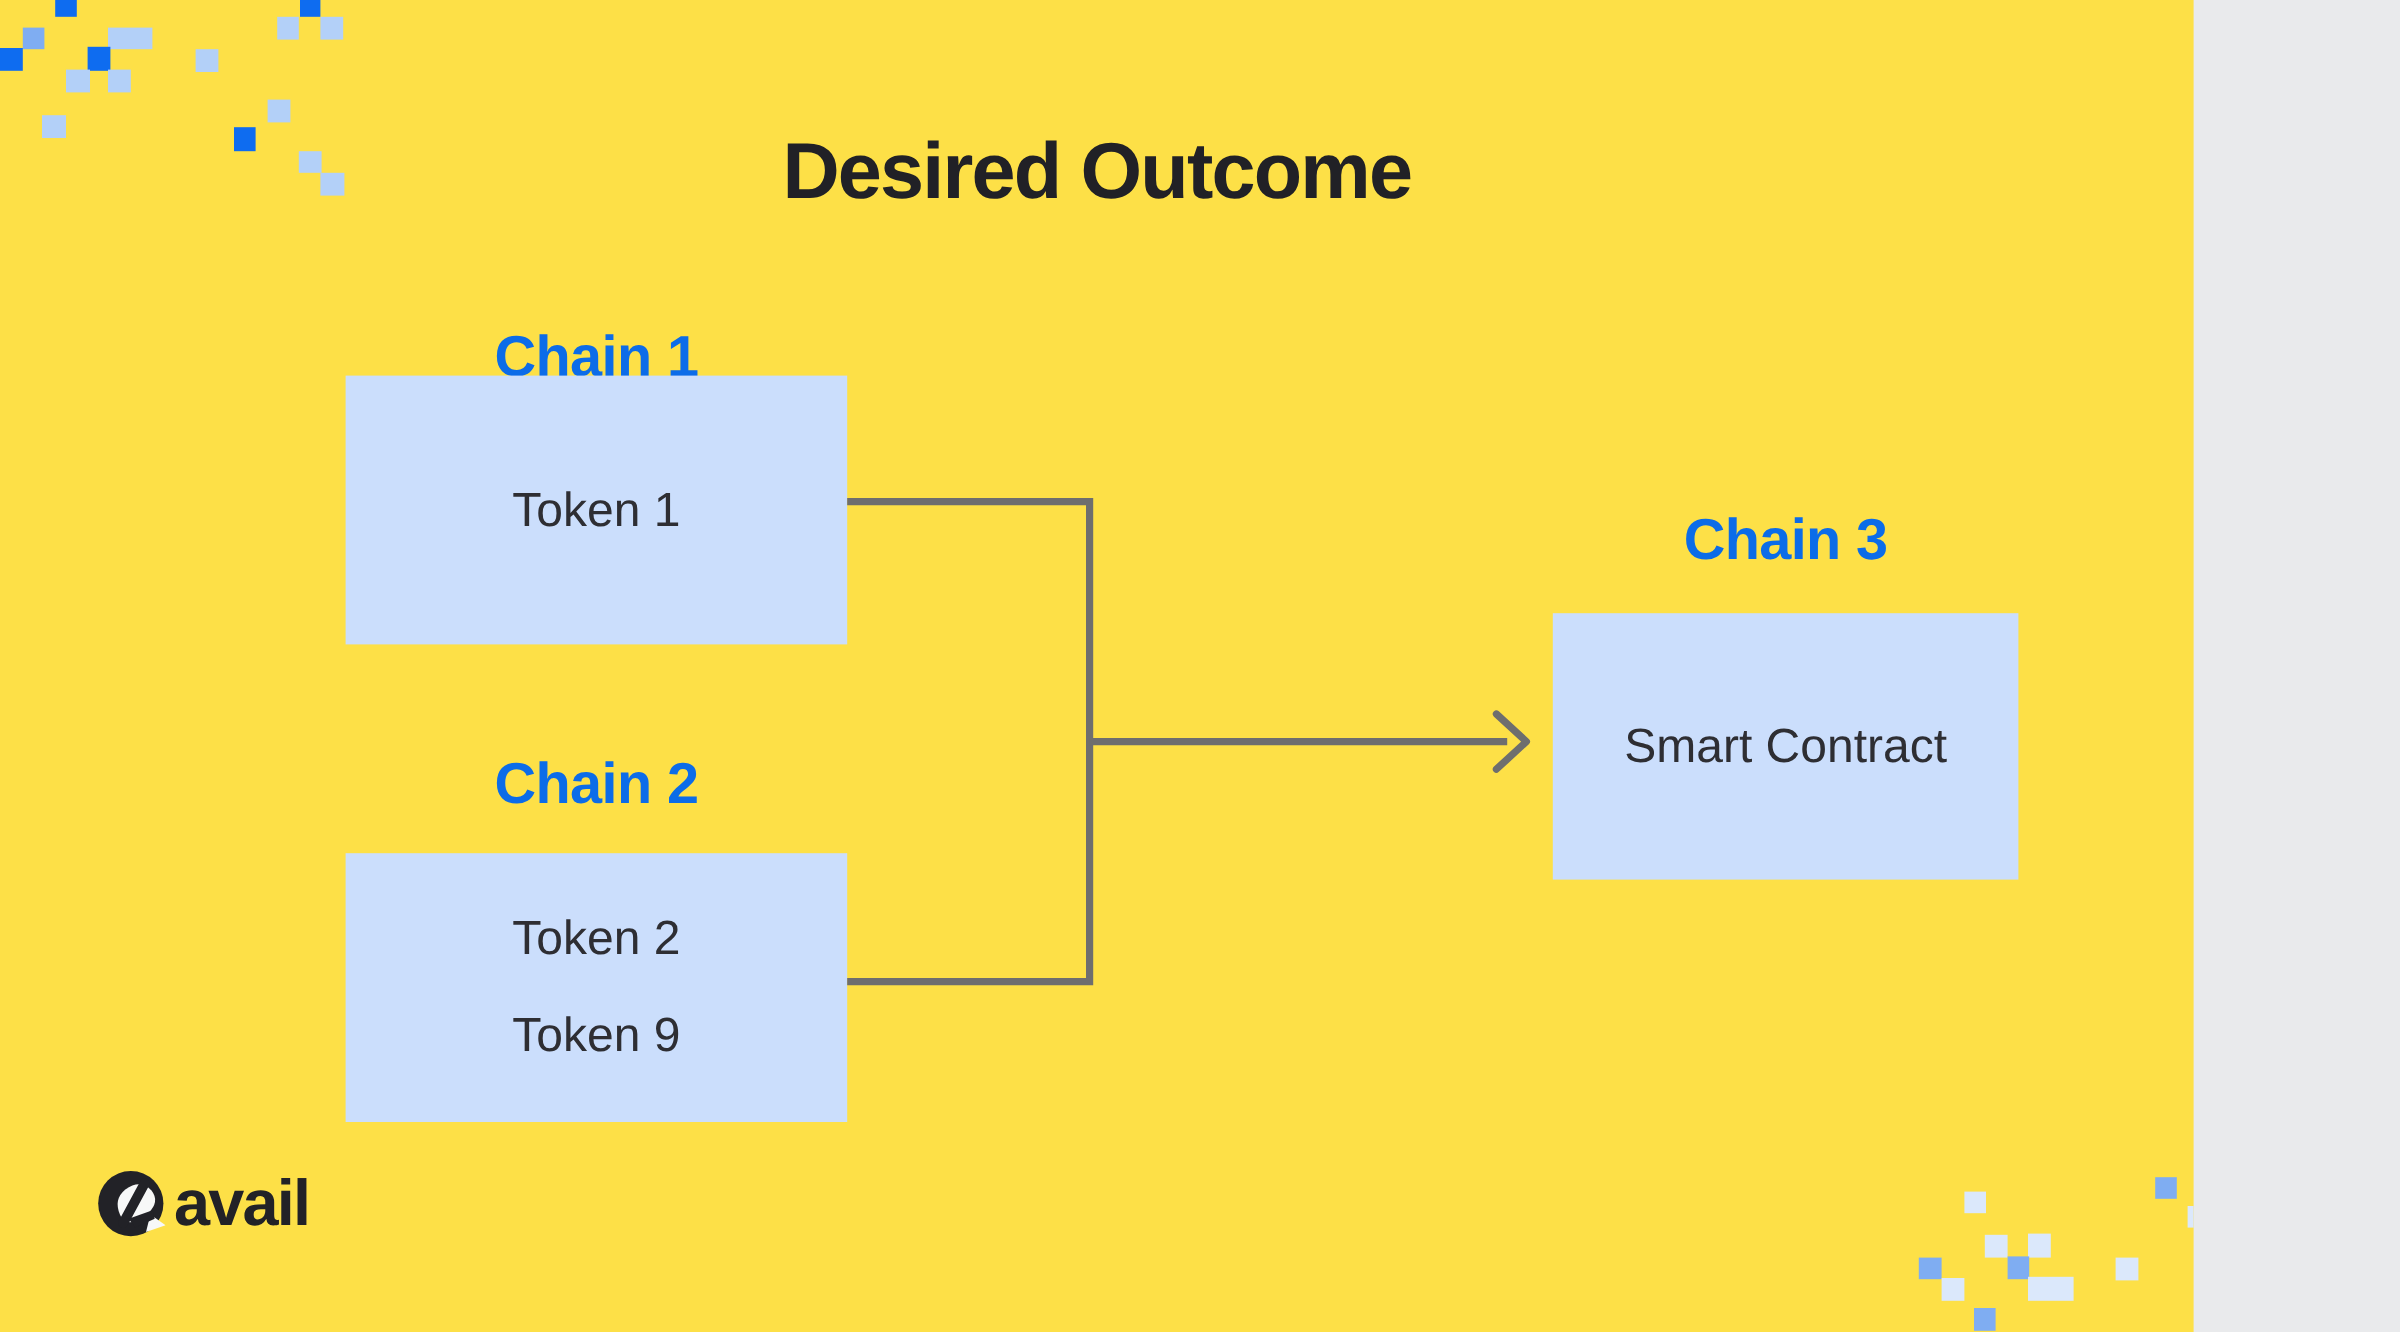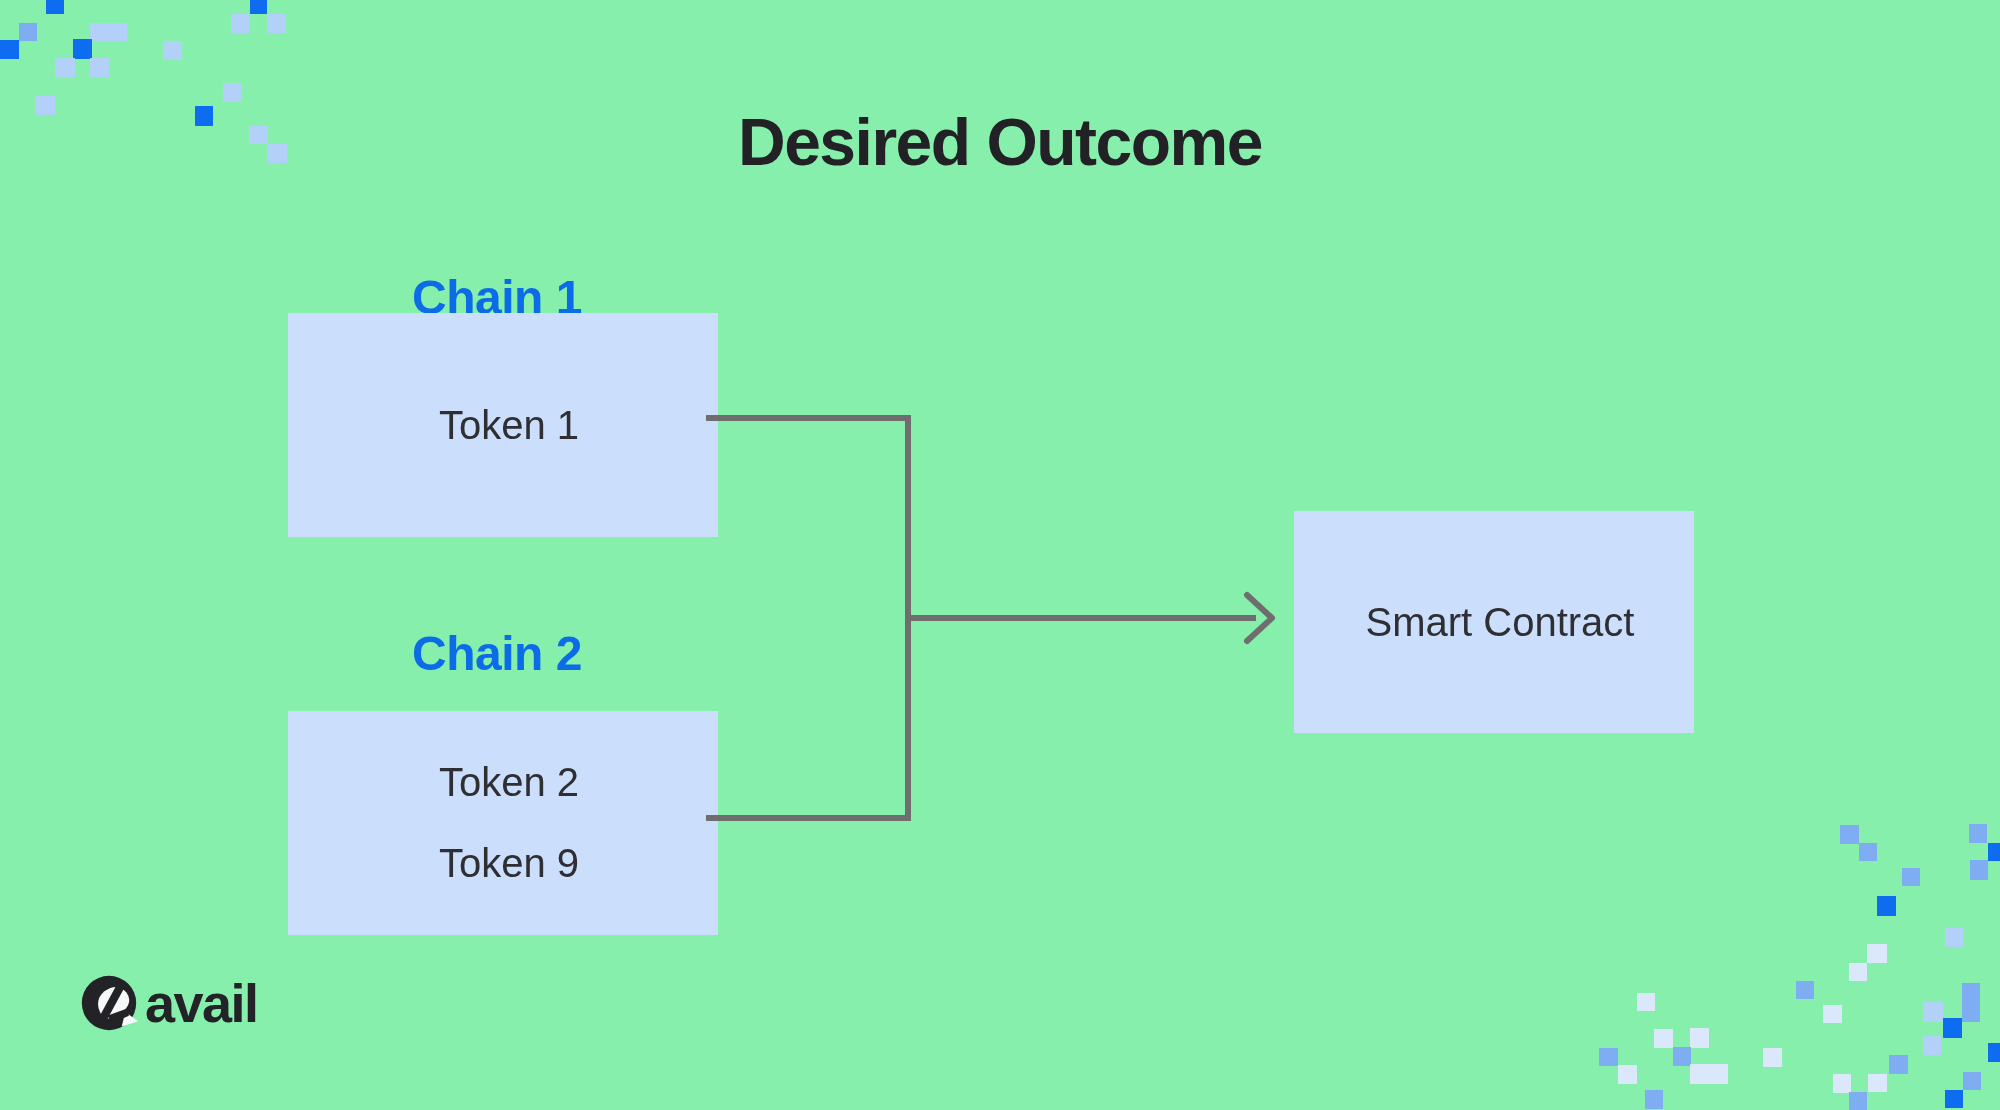--- a/index.html
+++ b/index.html
@@ -2,22 +2,22 @@
 <html><head>
 <meta charset="utf-8">
 <style>
   html,body{margin:0;padding:0;}
   body{
     background:#e9eaec;
     font-family:"Liberation Sans","DejaVu Sans",sans-serif;
   }
   .canvas{
     position:relative;
-    width:2000px;height:1110px;
-    background:#86efac;
+    width:1828px;height:1110px;
+    background:#fde047;
     overflow:hidden;
   }
   
   .px{
     position:absolute;
   }
   
   .title{
     position:absolute;
     left:0;right:0;top:104px;
@@ -44,21 +44,20 @@
   .node{
     position:absolute;
     background:#cbdefc;
     display:flex;
     flex-direction:column;
     align-items:center;
     justify-content:center;
     font-size:40px;
     color:#2e2e33;
     line-height:65px;
-    padding-left:12px;
   }
   #box-1{left:288px;top:313px;width:418px;height:224px;}
   #box-2{left:288px;top:711px;width:418px;height:224px;gap:16px;}
   #box-3{left:1294px;top:511px;width:388px;height:222px;justify-content:center;}
   
   .connectors{
     position:absolute;
     left:0;top:0;
     width:2000px;height:1110px;
     pointer-events:none;
@@ -152,20 +151,21 @@
   <div class="node" id="box-1">
     <span>Token 1</span>
   </div>
 
   <div class="chain-label" id="lbl-2">Chain 2</div>
   <div class="node" id="box-2">
     <span>Token 2</span>
     <span>Token 9</span>
   </div>
 
+  <div class="chain-label" id="lbl-3">Chain 3</div>
   <div class="node" id="box-3">
     <span>Smart Contract</span>
   </div>
 
   <svg class="connectors" viewBox="0 0 2000 1110" xmlns="http://www.w3.org/2000/svg">
     <path class="cpath" d="M706 418 H908 V818 H706"></path>
     <path class="cpath" d="M908 618 H1256"></path>
     <path class="cpath arrowhead" d="M1247 595 L1272 618 L1247 641"></path>
   </svg>
 

